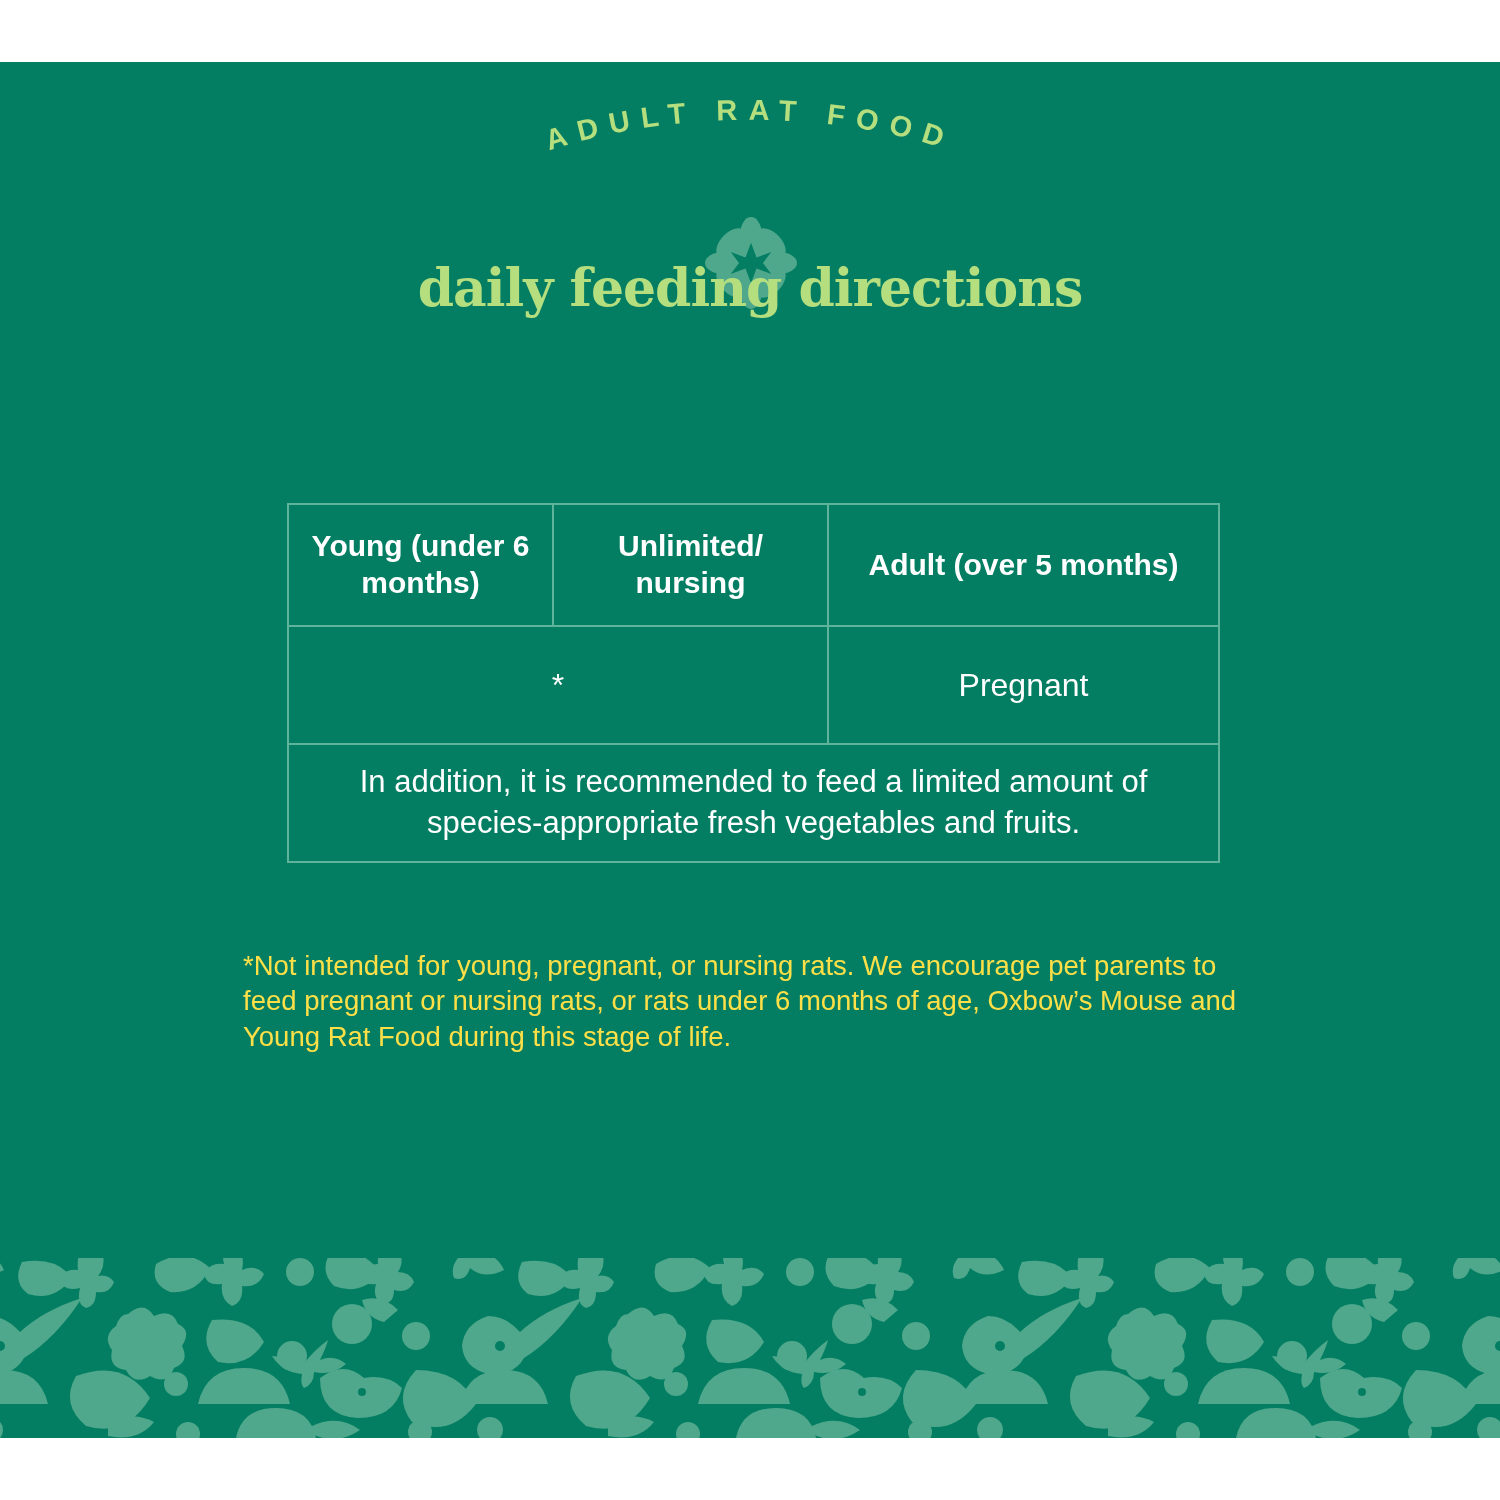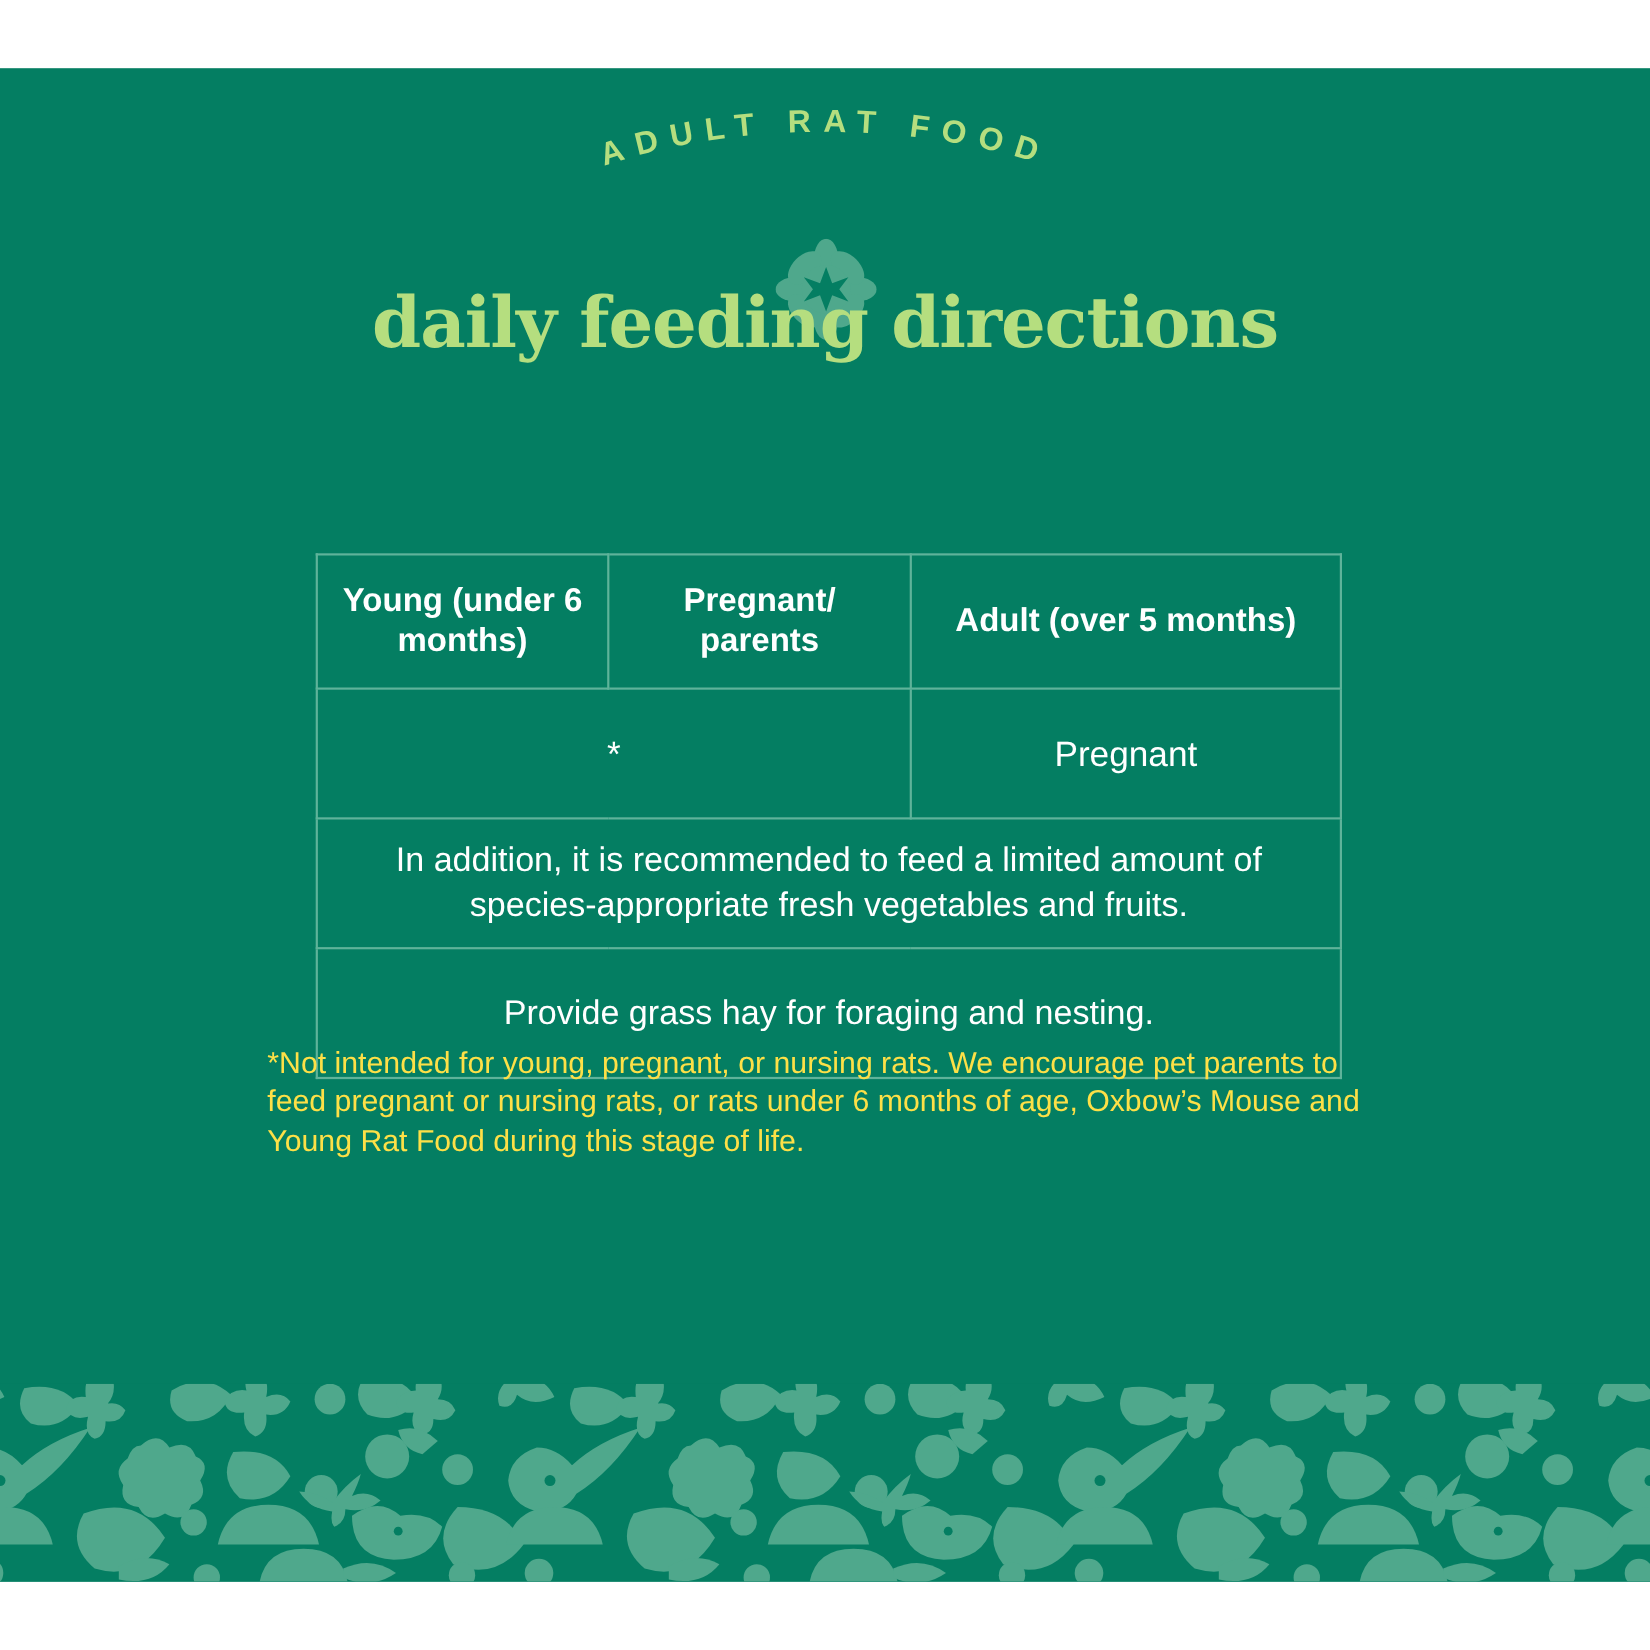--- a/index.html
+++ b/index.html
@@ -62,21 +62,21 @@
   
   .title {
     position: absolute;
     left: 0;
     top: 200px;
     width: 1500px;
     text-align: center;
     color: #B5DE7F;
     font-family: "DejaVu Serif", "Liberation Serif", serif;
     font-weight: 700;
-    font-size: 64px;
+    font-size: 52px;
     letter-spacing: -1px;
     line-height: 1;
     white-space: nowrap;
   }
 
   
   .feed-table {
     position: absolute;
     left: 287px;
     top: 441px;
@@ -177,32 +177,29 @@
 
     <table class="feed-table">
       <colgroup>
         <col class="col-a">
           <col class="col-b">
           <col class="col-c">
       </colgroup>
       <tbody>
         <tr>
           <td class="th-cell">Young (under 6 months)</td>
-          <td class="th-cell">Pregnant/ parents</td>
+          <td class="th-cell">Unlimited/ nursing</td>
           <td class="th-cell">Adult (over 5 months)</td>
         </tr>
         <tr>
           <td class="val-cell" colspan="2">*</td>
           <td class="val-cell">Pregnant</td>
         </tr>
         <tr>
           <td class="note-cell" colspan="3">In addition, it is recommended to feed a limited amount of species-appropriate fresh vegetables and fruits.</td>
-        </tr>
-        <tr>
-          <td class="note-cell" colspan="3">Provide grass hay for foraging and nesting.</td>
         </tr>
       </tbody>
     </table>
 
     <div class="footnote">*Not intended for young, pregnant, or nursing rats. We encourage pet parents to feed pregnant or nursing rats, or rats under 6 months of age, Oxbow’s Mouse and Young Rat Food during this stage of life.</div>
 
     <div class="band">
       <svg width="1500" height="180" viewBox="0 0 1500 180" xmlns="http://www.w3.org/2000/svg">
         <defs>
 

